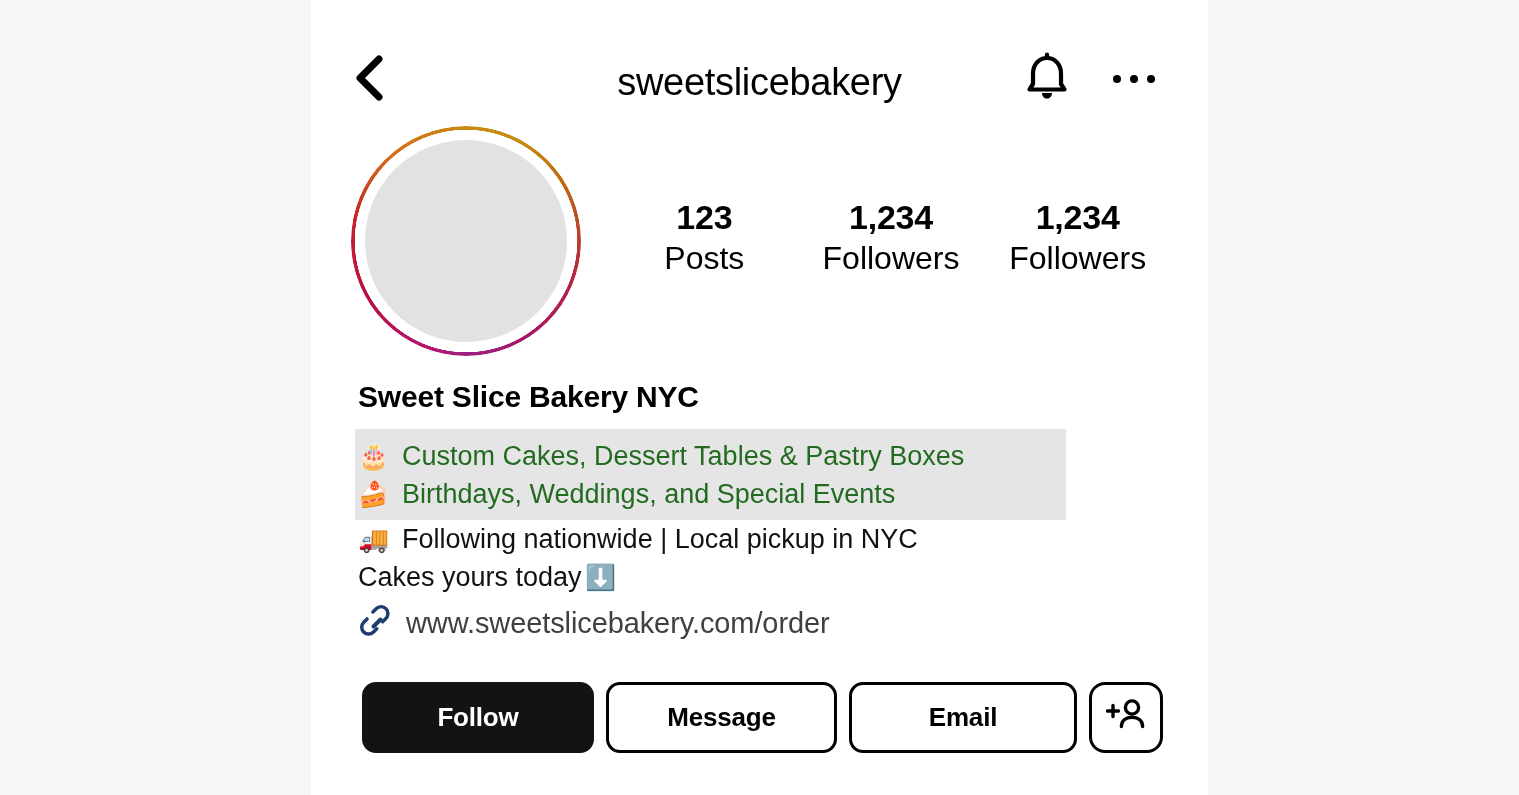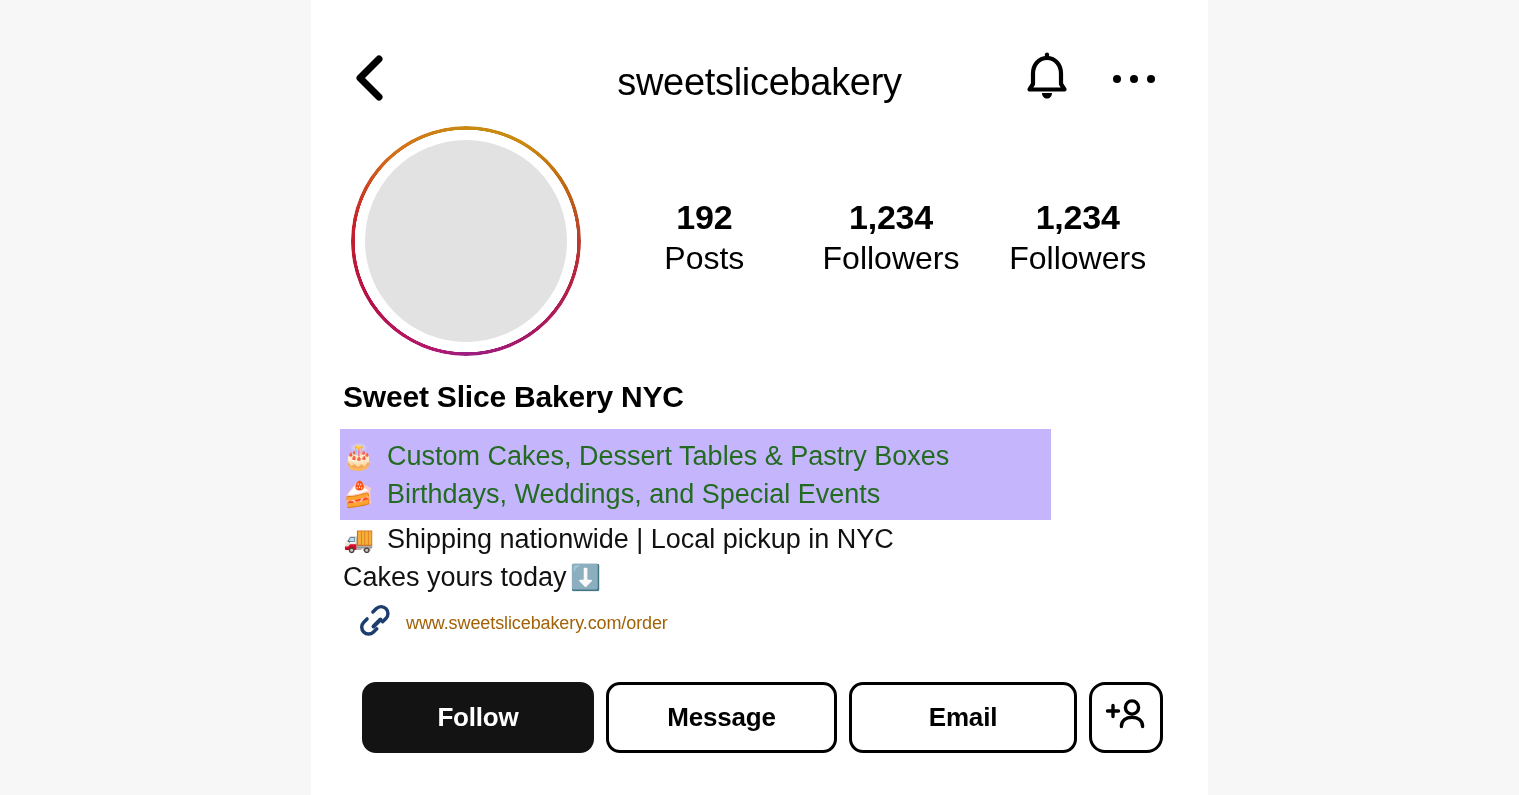--- a/index.html
+++ b/index.html
@@ -170,21 +170,21 @@
     font-size: 32px;
     font-weight: 400;
     color: #000;
     line-height: 36px;
     margin-top: 2px;
   }
 
   
   .bio {
     position: absolute;
-    left: 32px;
+    left: 47px;
     top: 375px;
     width: 820px;
   }
   .display-name {
     font-size: 30px;
     font-weight: 700;
     color: #000;
     line-height: 44px;
     letter-spacing: -0.2px;
     margin-bottom: 10px;
@@ -210,21 +210,21 @@
   .bio-line .emoji-inline {
     font-size: 25px;
     line-height: 38px;
     margin-left: 4px;
     vertical-align: baseline;
   }
 
   
   .highlight-block {
     display: block;
-    background: #c4b5fd;
+    background: #e5e5e5;
     width: 711px;
     padding: 8px 0 7px 3px;
     margin-left: -3px;
   }
   .highlight-block .bio-line {
     color: #236b21;
   }
 
   
   .link-row {
@@ -234,23 +234,23 @@
     display: flex;
     align-items: center;
     cursor: pointer;
   }
   .link-icon {
     width: 48px;
     display: flex;
     align-items: center;
   }
   .link-text {
-    font-size: 18px;
+    font-size: 29px;
     font-weight: 400;
-    color: #a16207;
+    color: #404040;
     line-height: 40px;
     letter-spacing: -0.1px;
   }
 
   
   .actions {
     position: absolute;
     left: 51px;
     top: 682px;
     display: flex;
@@ -321,21 +321,21 @@
       </div>
     </div>
 
     <div class="avatar-wrap">
       <div class="avatar-ring"></div>
       <div class="avatar-img"></div>
     </div>
 
     <div class="stats">
       <div class="stat">
-        <div class="stat-value">192</div>
+        <div class="stat-value">123</div>
         <div class="stat-label">Posts</div>
       </div>
       <div class="stat">
         <div class="stat-value">1,234</div>
         <div class="stat-label">Followers</div>
       </div>
       <div class="stat">
         <div class="stat-value">1,234</div>
         <div class="stat-label">Followers</div>
       </div>
@@ -345,21 +345,21 @@
 
       <div class="display-name">Sweet Slice Bakery NYC</div>
 
       <div class="bio-lines">
 
         <span class="highlight-block">
           <span class="bio-line"><span class="emoji">🎂</span><span>Custom Cakes, Dessert Tables &amp; Pastry Boxes</span></span>
           <span class="bio-line"><span class="emoji">🍰</span><span>Birthdays, Weddings, and Special Events</span></span>
         </span>
 
-        <span class="bio-line"><span class="emoji">🚚</span><span>Shipping nationwide | Local pickup in NYC</span></span>
+        <span class="bio-line"><span class="emoji">🚚</span><span>Following nationwide | Local pickup in NYC</span></span>
 
         <span class="bio-line"><span>Cakes yours today</span><span class="emoji-inline">⬇️</span></span>
 
       </div>
     </div>
 
     <div class="link-row">
       <span class="link-icon">
         <svg width="38" height="38" viewBox="0 0 38 38" fill="none">
           <path d="M15.5 22.5 L22.5 15.5" stroke="#1c3d6e" stroke-width="4" stroke-linecap="round"></path>

